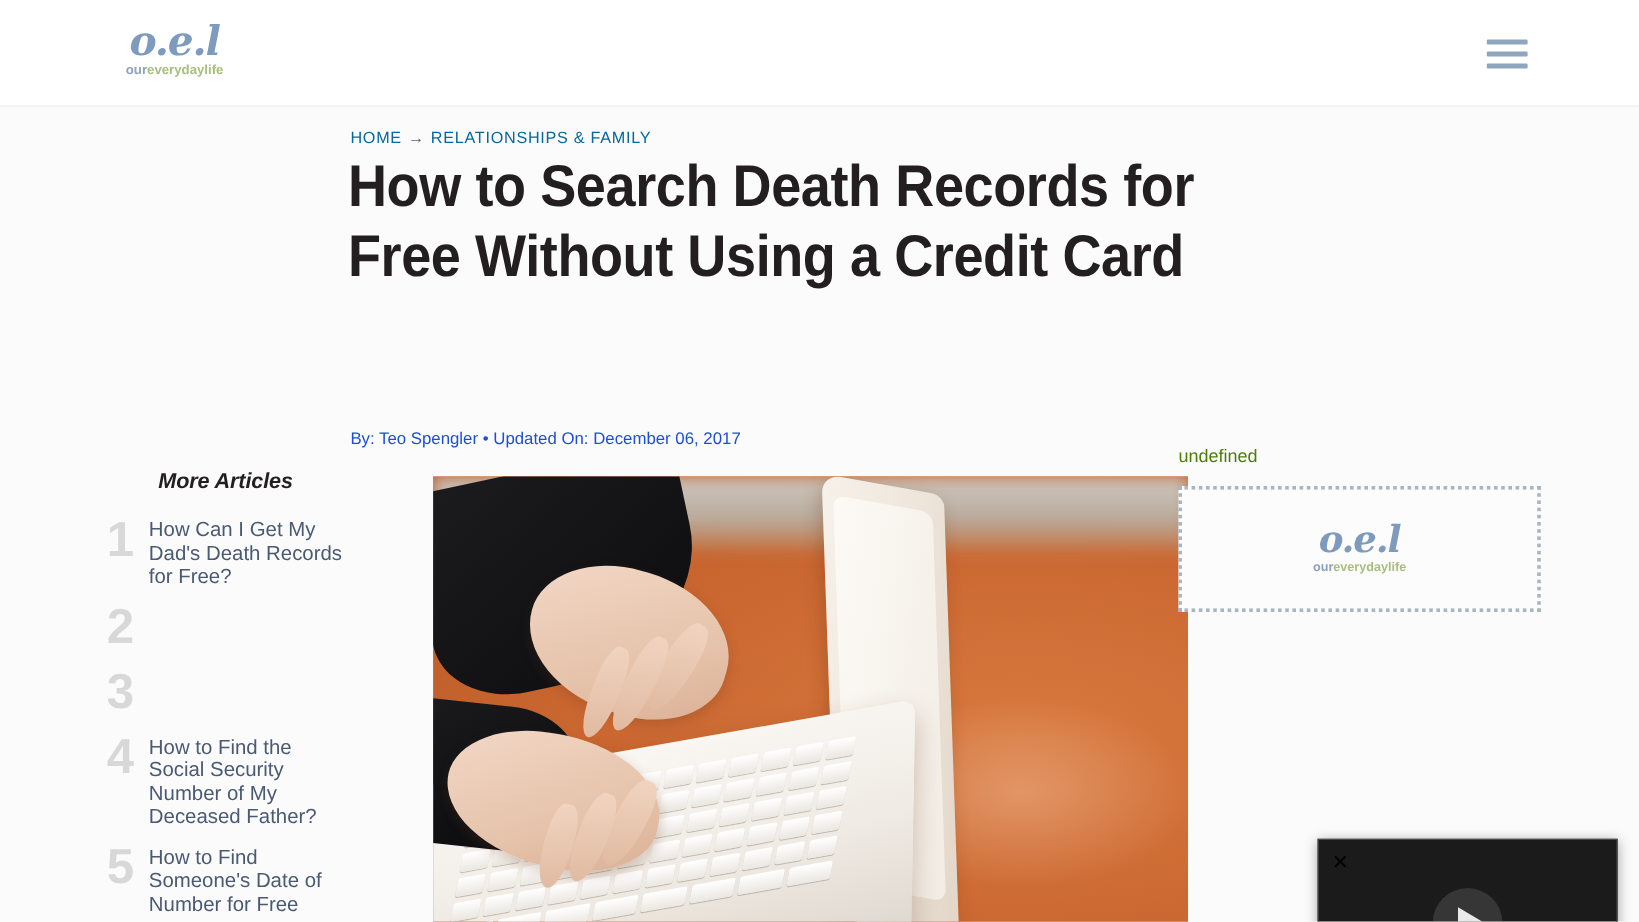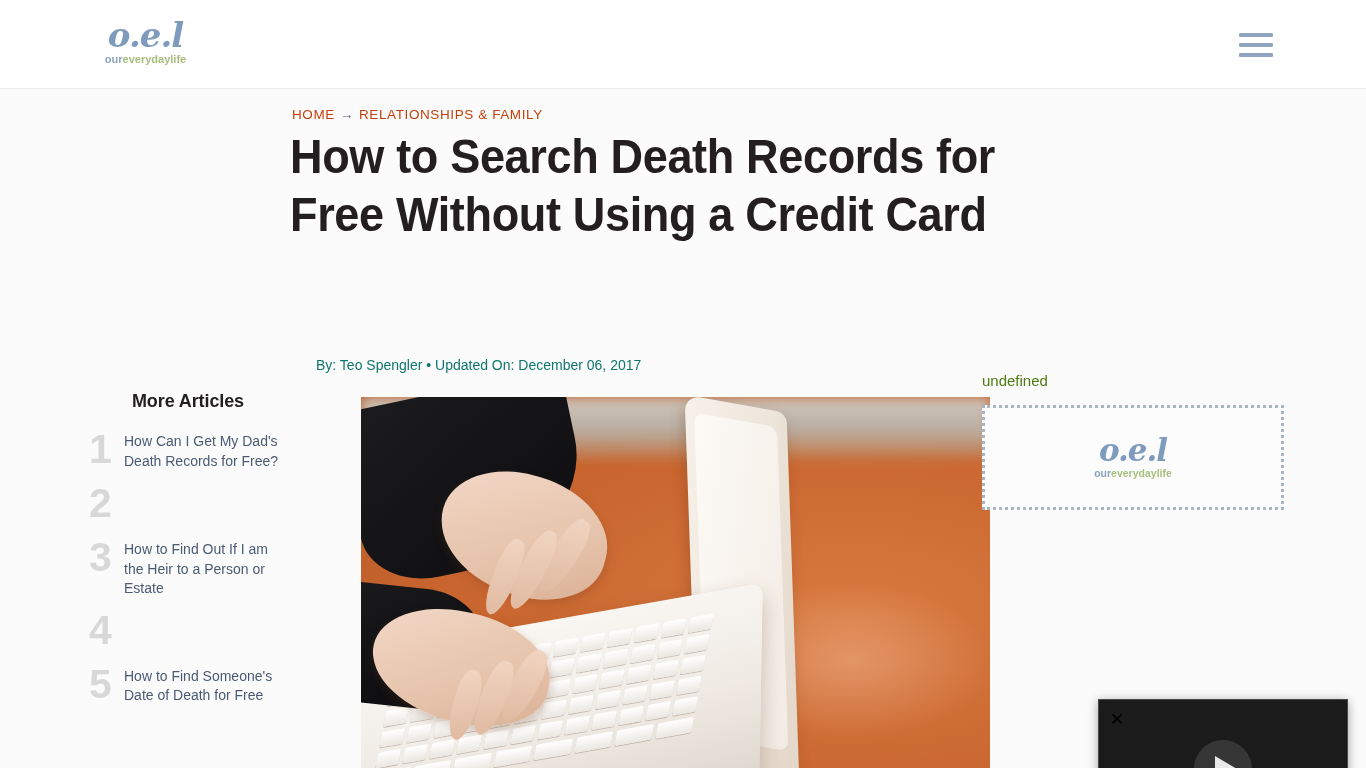--- a/index.html
+++ b/index.html
@@ -76,21 +76,21 @@
   
   .breadcrumb {
     position: absolute;
     left: 292px;
     top: 18px;
     font-size: 13.5px;
     letter-spacing: 0.6px;
     color: #55617a;
   }
   .breadcrumb a {
-    color: #c2410c;
+    color: #0369a1;
     text-decoration: none;
     cursor: pointer;
   }
   .breadcrumb .sep { margin: 0 5px; color: #55617a; }
 
   
   .article-title {
     position: absolute;
     left: 290px;
     top: 38px;
@@ -104,38 +104,38 @@
     color: #231f20;
     transform: scaleX(0.92);
     transform-origin: left top;
   }
 
   .byline {
     position: absolute;
     left: 292px;
     top: 268px;
     font-size: 14px;
-    color: #0f766e;
-    margin-left: 24px;
+    color: #1d4ed8;
   }
 
   
   .more-articles {
     position: absolute;
     left: 86px;
     top: 302px;
     width: 204px;
   }
   .ma-heading {
     font-size: 18px;
     font-weight: 700;
     color: #231f20;
     text-align: center;
     margin: 0 0 18px 0;
     letter-spacing: -0.1px;
+    font-style: italic;
   }
   .ma-item {
     position: relative;
     display: flex;
     align-items: flex-start;
     margin-bottom: 12px;
     min-height: 42px;
     cursor: pointer;
   }
   .ma-num {
@@ -144,21 +144,21 @@
     font-size: 41px;
     line-height: 38px;
     font-weight: 700;
     color: #d8d8d8;
     text-align: left;
     padding-left: 3px;
     user-select: none;
   }
   .ma-link {
     flex: 1 1 auto;
-    font-size: 14px;
+    font-size: 17px;
     line-height: 19.5px;
     color: #4a5a73;
     text-decoration: none;
     padding-top: 2px;
   }
 
   
   .hero-figure {
     position: absolute;
     left: 321px;
@@ -368,28 +368,28 @@
 
     <div class="ma-item">
       <div class="ma-num">1</div>
       <a class="ma-link" href="#">How Can I Get My Dad's Death Records for Free?</a>
     </div>
     <div class="ma-item">
       <div class="ma-num">2</div>
     </div>
     <div class="ma-item">
       <div class="ma-num">3</div>
-      <a class="ma-link" href="#">How to Find Out If I am the Heir to a Person or Estate</a>
     </div>
     <div class="ma-item">
       <div class="ma-num">4</div>
+      <a class="ma-link" href="#">How to Find the Social Security Number of My Deceased Father?</a>
     </div>
     <div class="ma-item">
       <div class="ma-num">5</div>
-      <a class="ma-link" href="#">How to Find Someone's Date of Death for Free</a>
+      <a class="ma-link" href="#">How to Find Someone's Date of Number for Free</a>
     </div>
   </aside>
 
   <figure class="hero-figure">
     <div class="hero-image">
       <div class="desk"></div>
       <div class="desk-blur-top"></div>
       <div class="desk-sheen"></div>
 
       <div class="lid">

